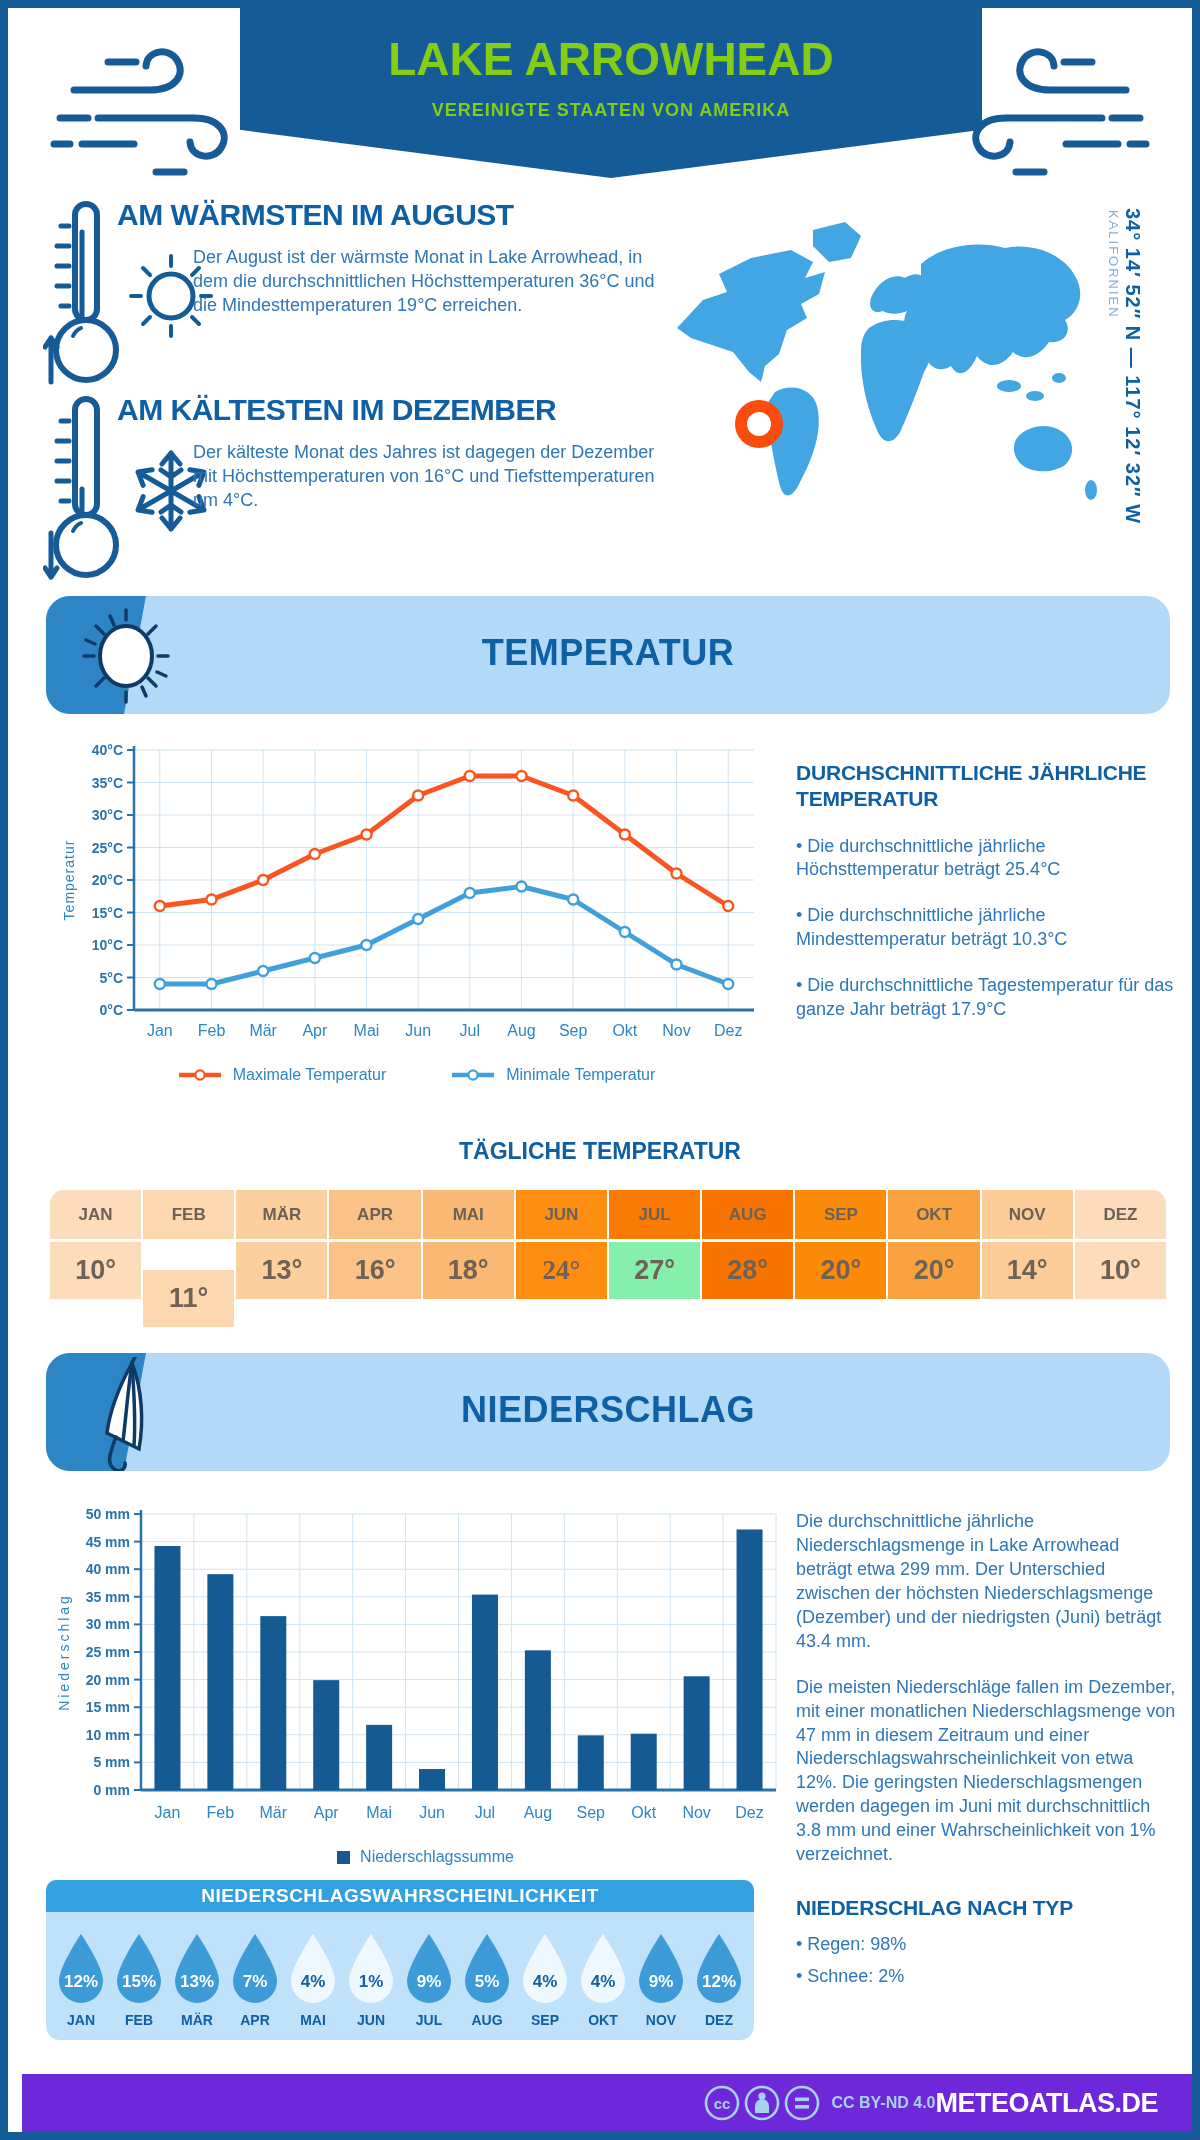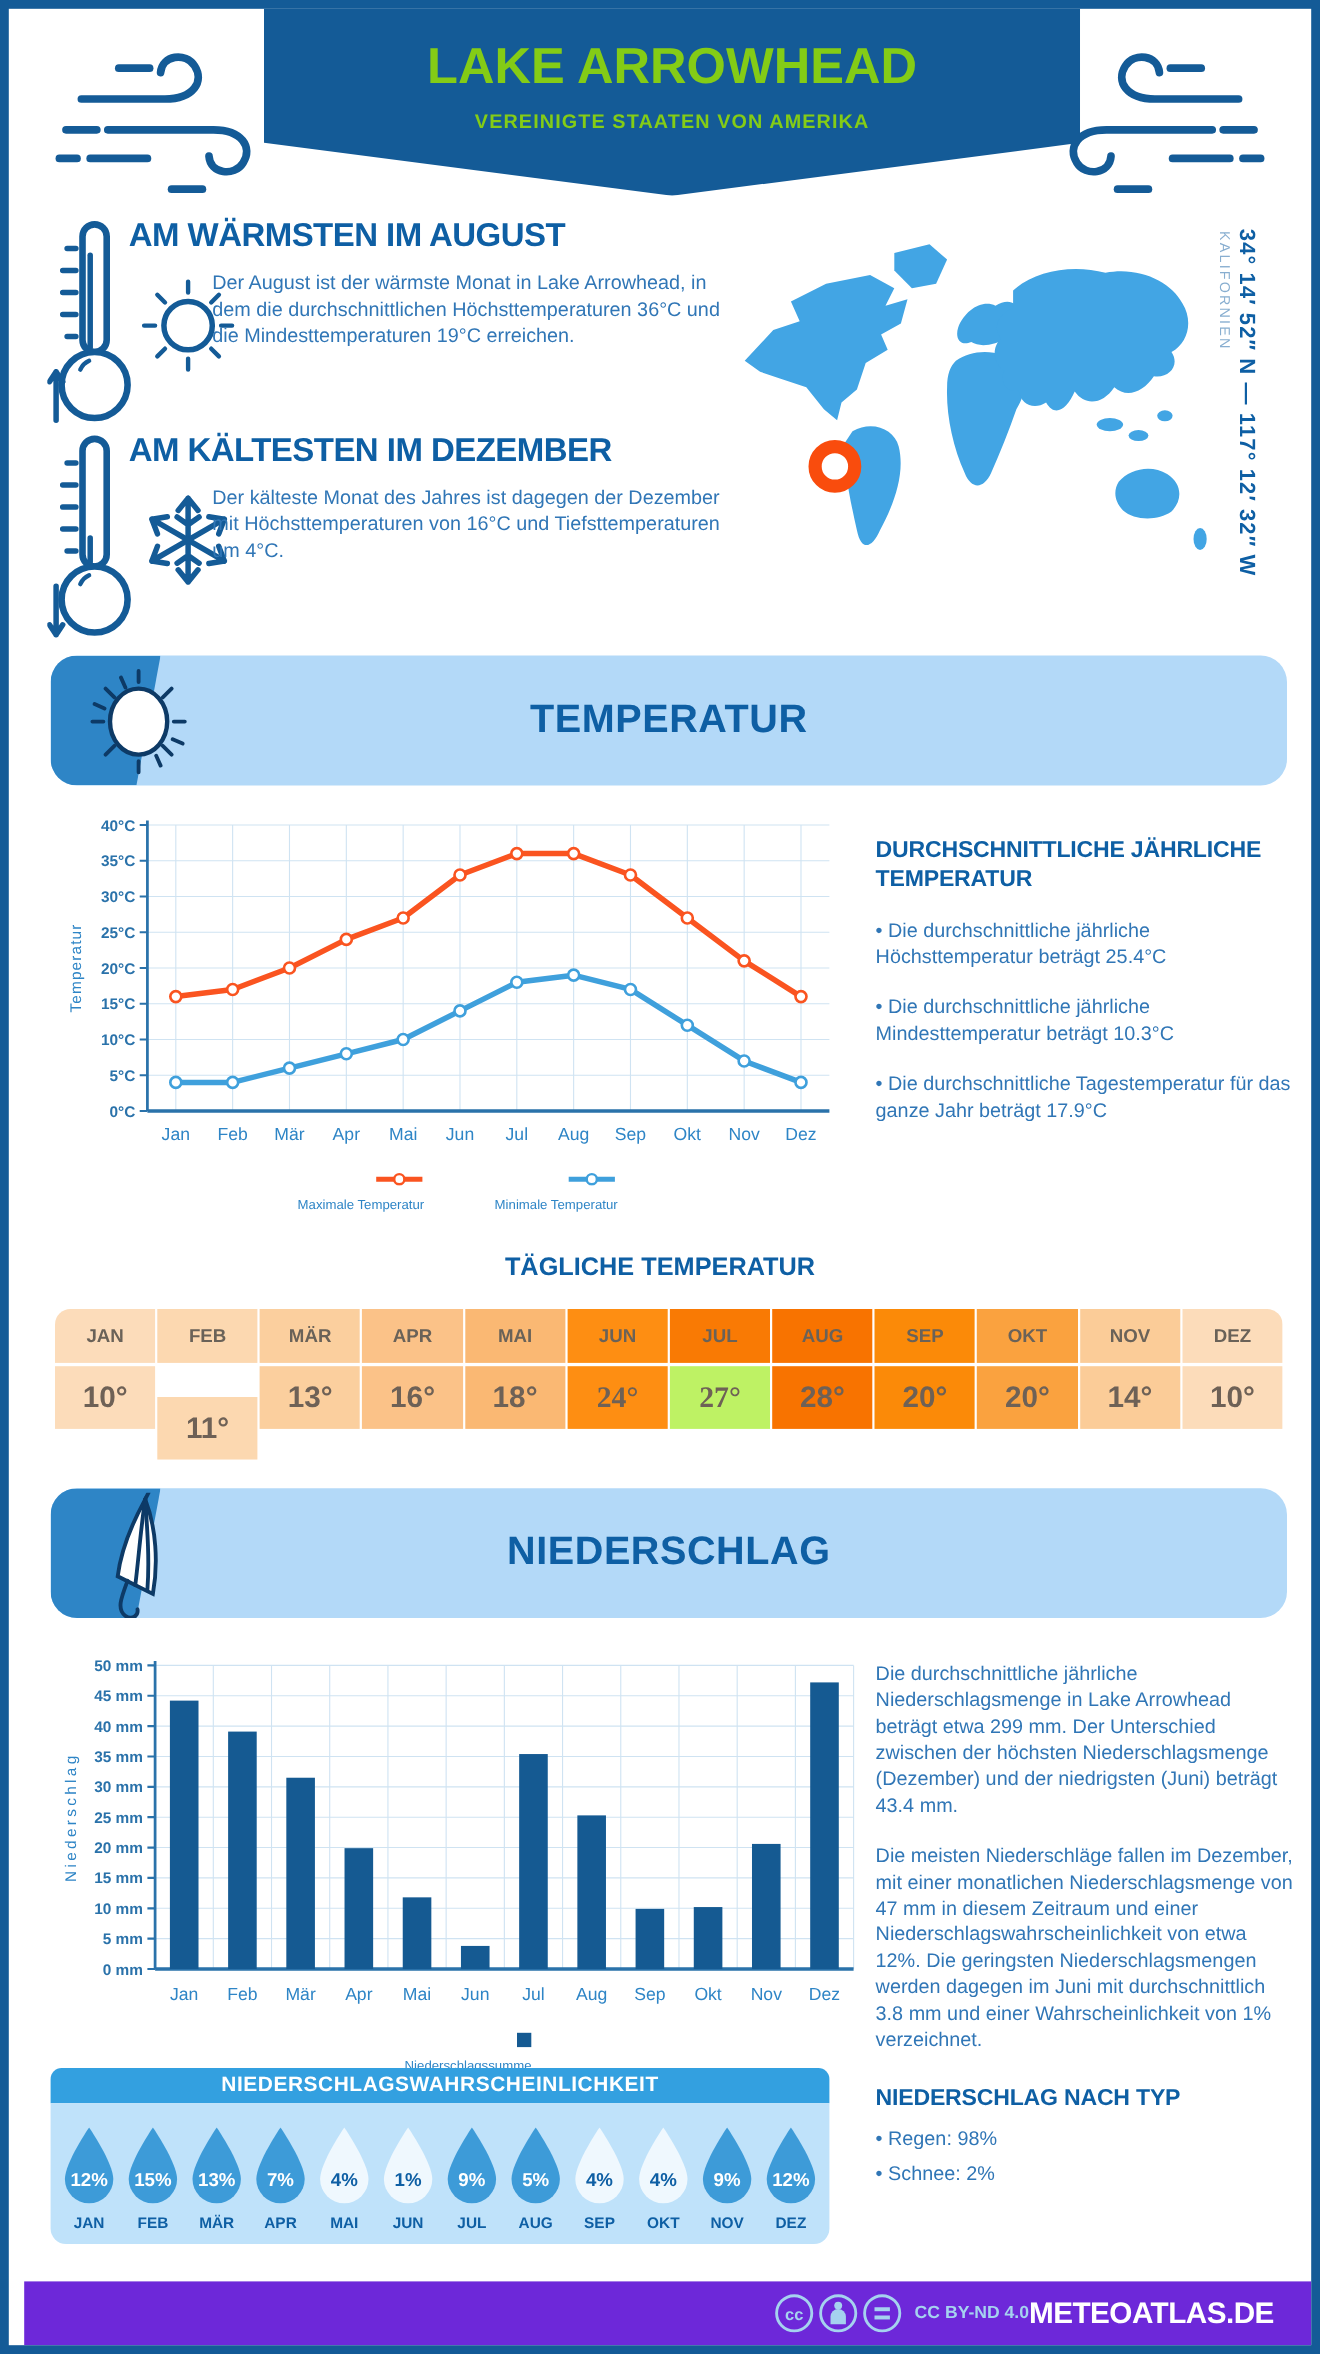--- a/index.html
+++ b/index.html
@@ -34,21 +34,21 @@
   .band{position:absolute;left:38px;width:1124px;height:118px;background:#b3d9f8;border-radius:24px;overflow:hidden;}
   .band .accent{position:absolute;left:0;top:0;width:100px;height:100%;background:#2e85c6;
                 clip-path:polygon(0 0,100% 0,78% 100%,0 100%);}
   .band .bicon{position:absolute;left:24px;top:4px;}
   .band .btitle{position:absolute;left:0;right:0;top:36px;text-align:center;font-size:36px;
                 font-weight:bold;color:#0e5fa4;letter-spacing:0.5px;}
 
   
   .chartbox{position:absolute;}
   .legend{position:absolute;display:flex;justify-content:center;gap:64px;align-items:center;}
-  .legend .li{display:flex;align-items:flex-end;gap:10px;font-size:12px;color:#2e85c6;flex-direction:column;}
+  .legend .li{display:flex;align-items:center;gap:10px;font-size:16px;color:#2e85c6;}
 
   
   .rcol{position:absolute;left:788px;width:380px;color:#3076b6;font-size:18px;line-height:1.33;}
   .rcol h3{margin:0 0 0;font-size:21px;line-height:1.25;color:#0e5fa4;letter-spacing:-0.2px;}
   .rcol .bullet{margin-top:22px;}
   .rcol p{margin:0 0 22px;}
 
   
   .daily-title{position:absolute;left:0;right:0;top:1130px;text-align:center;font-size:23px;
                font-weight:bold;color:#0e5fa4;}
@@ -320,21 +320,21 @@
       <div class="m" style="background: rgb(251, 138, 8);">SEP</div>
       <div class="m" style="background: rgb(250, 162, 63);">OKT</div>
       <div class="m" style="background: rgb(251, 204, 152);">NOV</div>
       <div class="m" style="background: rgb(252, 220, 186);">DEZ</div>
       <div class="v" style="background: rgb(252, 220, 186);">10°</div>
       <div class="v" style="background: rgb(252, 216, 176); margin-top: 28px;">11°</div>
       <div class="v" style="background: rgb(251, 207, 158);">13°</div>
       <div class="v" style="background: rgb(251, 194, 136);">16°</div>
       <div class="v" style="background: rgb(250, 184, 115);">18°</div>
       <div class="v" style="background: rgb(254, 142, 18); font-family: Liberation Serif, serif;">24°</div>
-      <div class="v" style="background: #bef264; font-family: Liberation Serif, serif;">27°</div>
+      <div class="v" style="background: #86efac;">27°</div>
       <div class="v" style="background: rgb(248, 115, 0);">28°</div>
       <div class="v" style="background: rgb(251, 138, 8);">20°</div>
       <div class="v" style="background: rgb(250, 162, 63);">20°</div>
       <div class="v" style="background: rgb(251, 204, 152);">14°</div>
       <div class="v" style="background: rgb(252, 220, 186);">10°</div>
     </div>
 
   <div class="band" style="top:1345px;">
     <div class="accent"></div>
     <div class="bicon" style="left:30px;">

